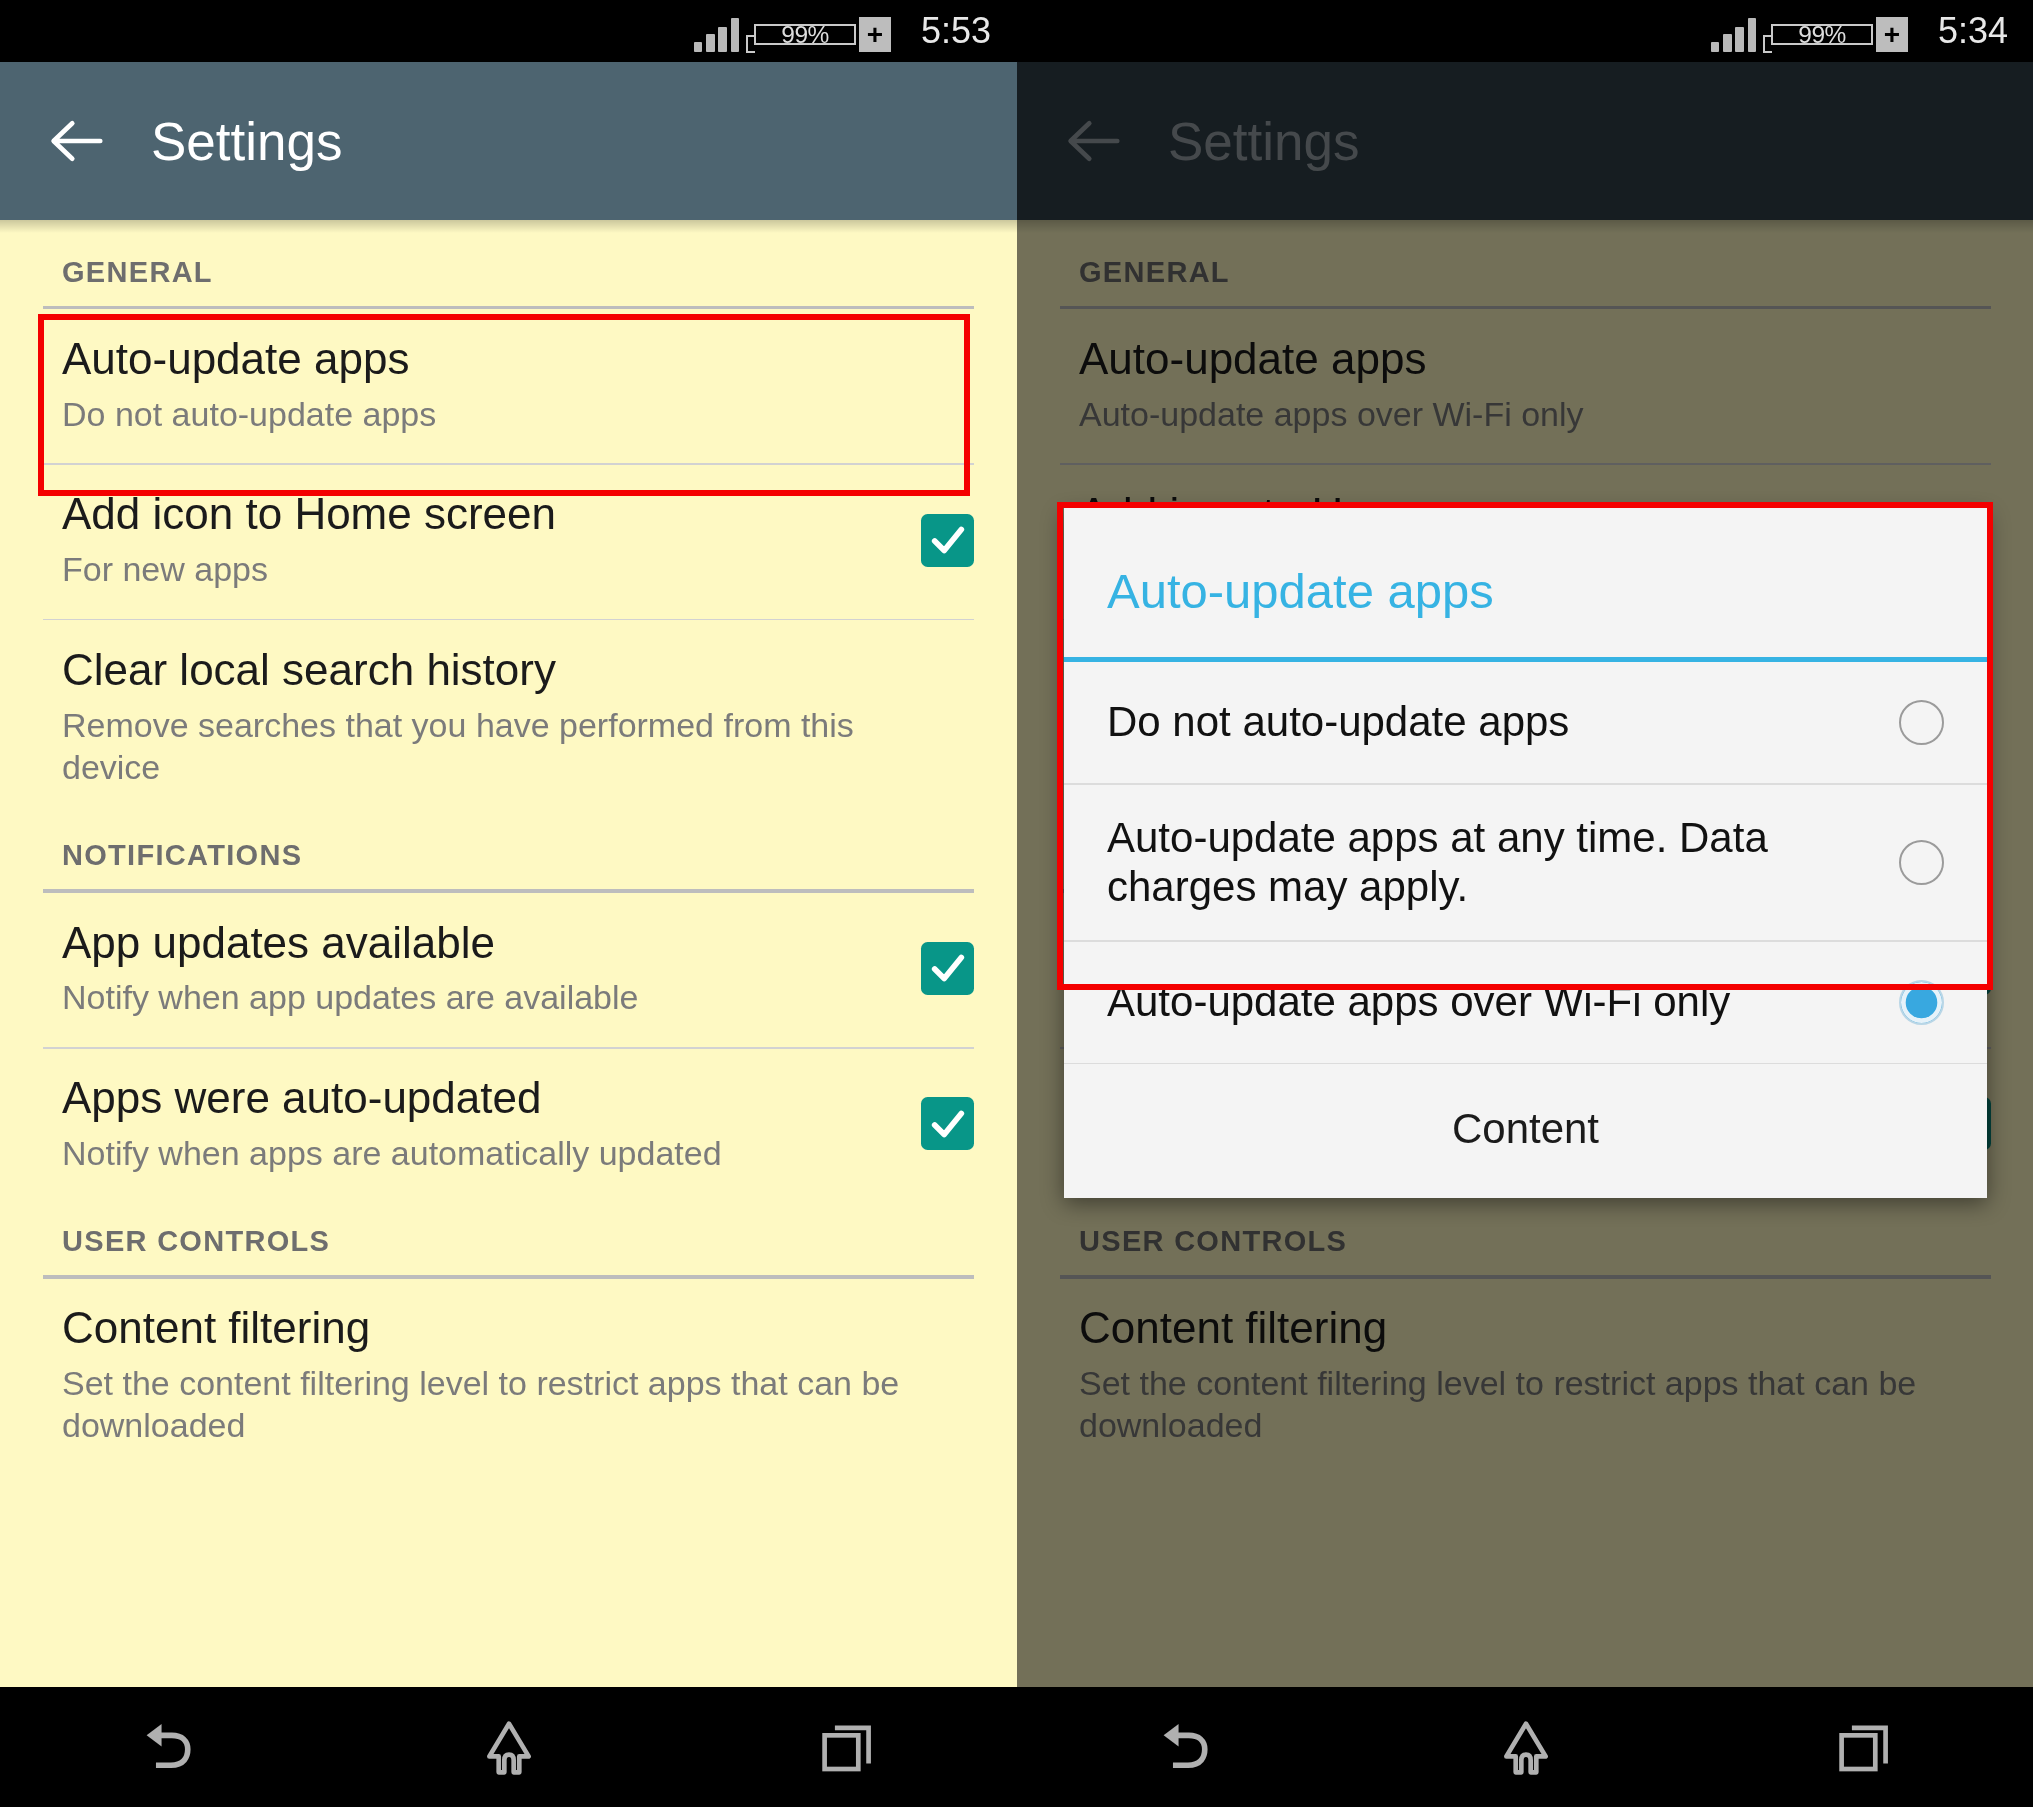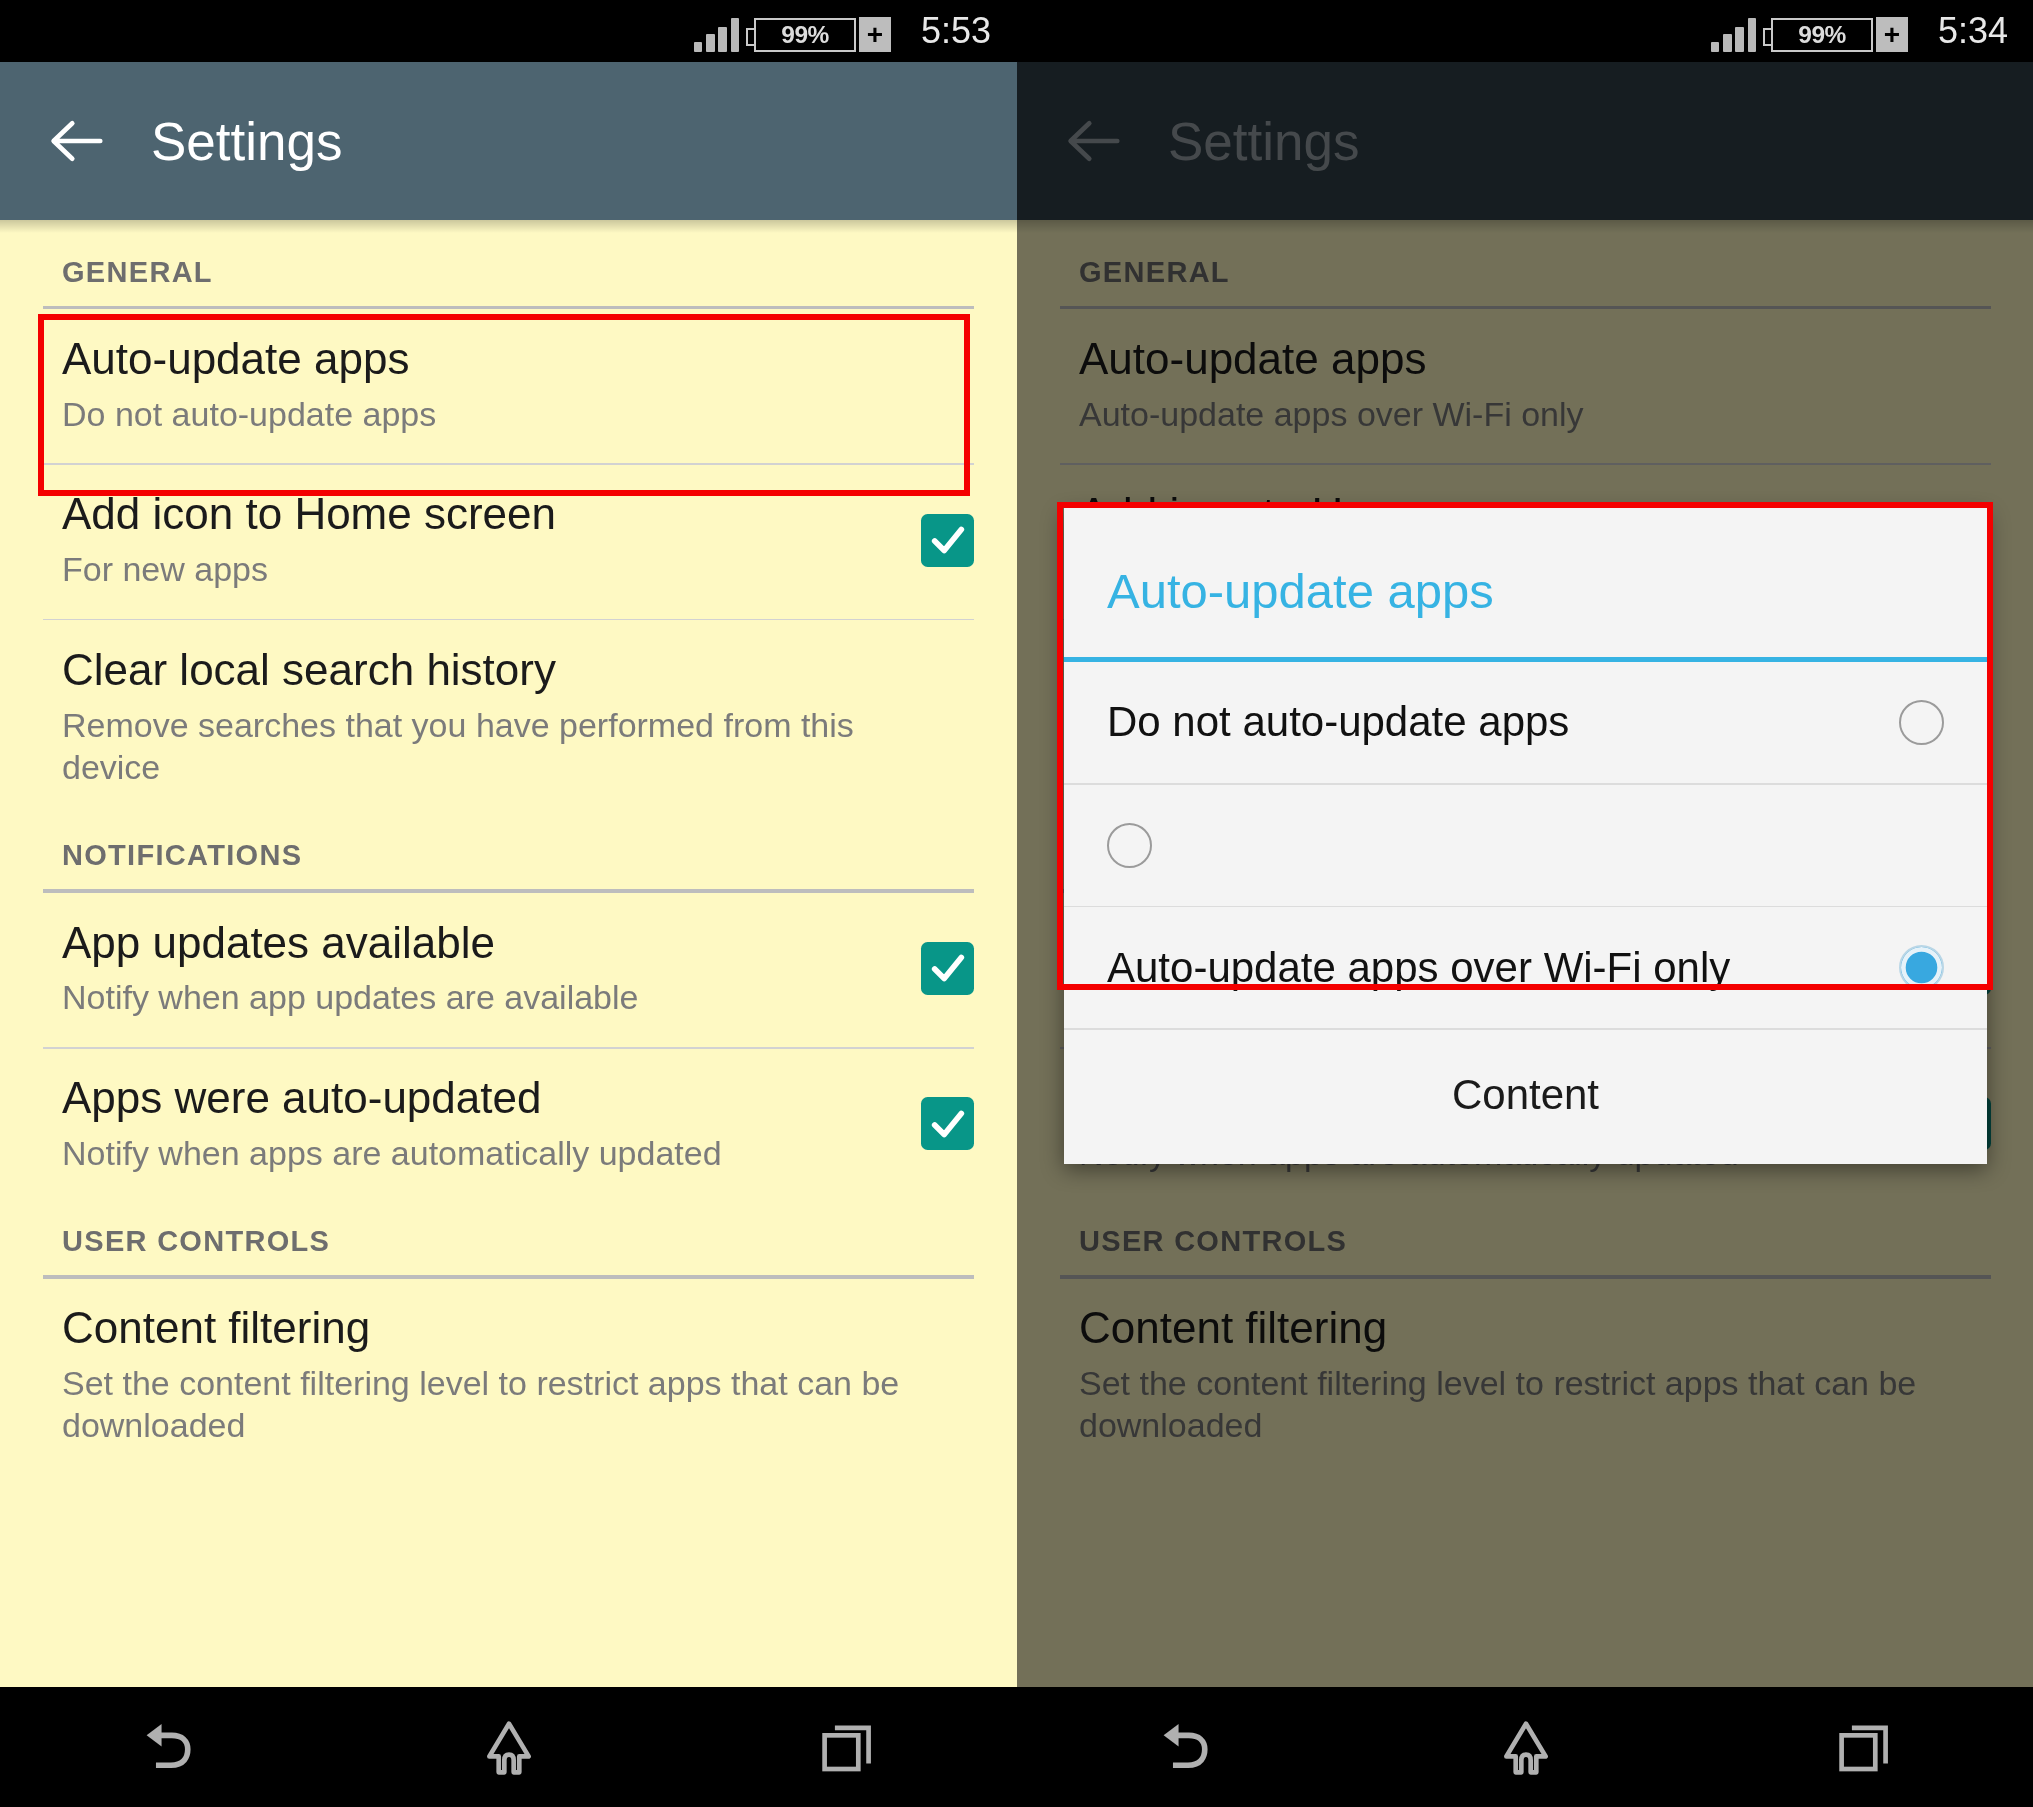--- a/index.html
+++ b/index.html
@@ -19,23 +19,23 @@
   }
   .sb-icons { display: flex; align-items: flex-end; gap: 15px; }
   .signal { display: flex; align-items: flex-end; gap: 3.8px; height: 34px; }
   .signal i { width: 8.5px; background: #b9b9b9; display: block; border-radius: 0.9px; }
   .signal i:nth-child(1) { height: 10.4px; }
   .signal i:nth-child(2) { height: 18px; }
   .signal i:nth-child(3) { height: 25.4px; }
   .signal i:nth-child(4) { height: 34px; }
   .battery { display: flex; align-items: center; height: 35px; }
   .batt-body {
-    border: 2.8px solid #c9c9c9; height: 34px; min-width: 102px;
+    border: 2.8px solid #c9c9c9; height: 21px; min-width: 102px;
     display: flex; align-items: center; justify-content: center;
-    color: #dcdcdc; font-size: 24.5px; font-weight: bold; letter-spacing: -0.5px;
+    color: #dcdcdc; font-size: 24.5px; font-weight: normal; letter-spacing: -0.5px;
     padding: 0 3.8px; position: relative;
   }
   .batt-body::before {
     content: ""; position: absolute; left: -10.4px; top: 8.5px;
     width: 7.5px; height: 14px; border: 2.8px solid #c9c9c9; border-right: none;
   }
   .batt-plus {
     background: #bdbdbd; color: #000; width: 32px; height: 35px;
     display: flex; align-items: center; justify-content: center;
     font-size: 28px; font-weight: bold; line-height: 1; margin-left: 2.8px;
@@ -342,20 +342,21 @@
     <div class="dialog">
       <div class="dialog-title">Auto-update apps</div>
       <div class="dialog-rule"></div>
       <div id="dialog-options">
           <div class="dialog-opt">
             <div class="dialog-opt-label">Do not auto-update apps</div>
             <div class="radio"></div>
           </div>
           <div class="dialog-sep"></div>
           <div class="dialog-opt">
+            <div class="dialog-opt-label">Auto-update apps at any time. Data charges may apply.</div>
             <div class="radio"></div>
           </div>
           <div class="dialog-sep"></div>
           <div class="dialog-opt">
             <div class="dialog-opt-label">Auto-update apps over Wi-Fi only</div>
             <div class="radio sel"></div>
           </div>
         </div>
       <div class="dialog-sep"></div>
       <div class="dialog-cancel">Content</div>

